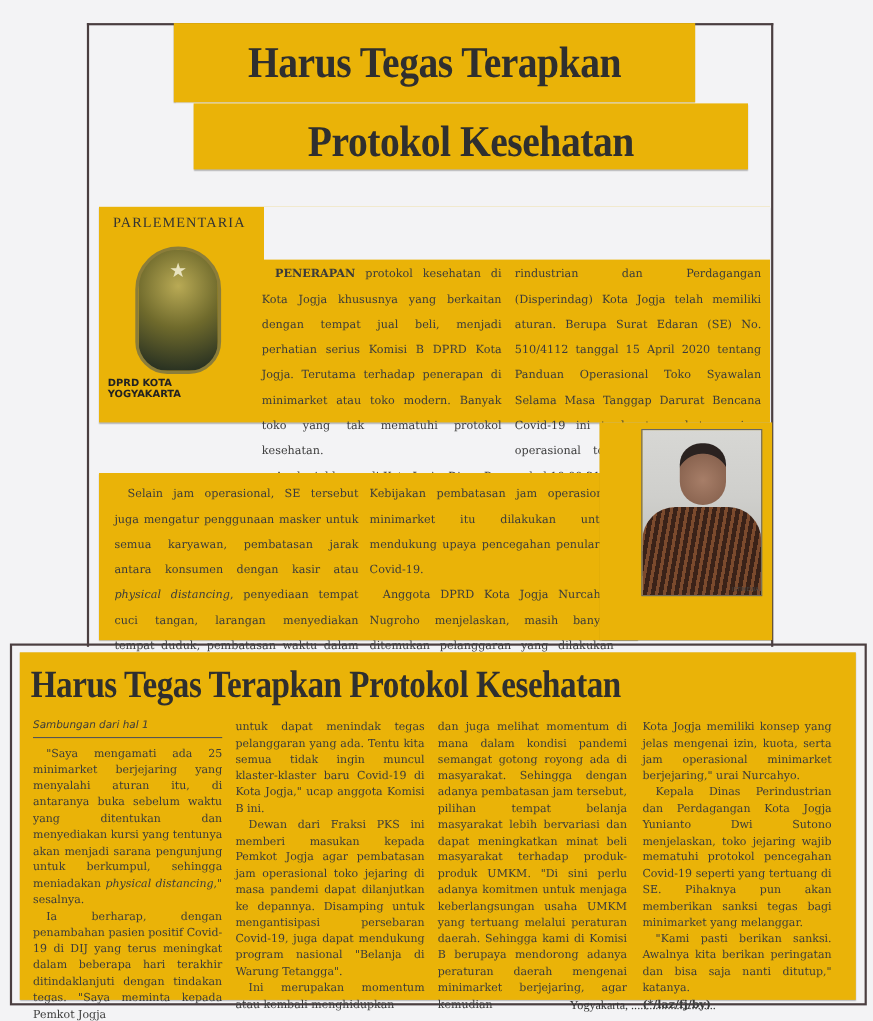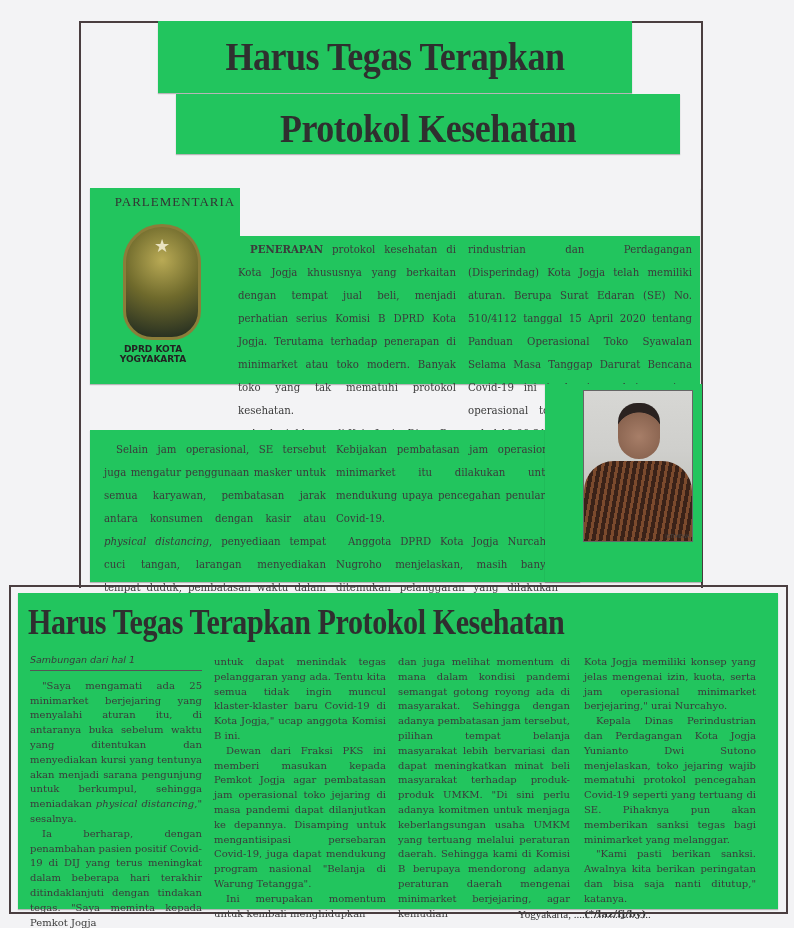--- a/index.html
+++ b/index.html
@@ -10,39 +10,39 @@
     color:#3a3a3a;
   }
   .frame-top {
     position:absolute; left:79px; top:21px; width:620px; height:565px;
     border:2px solid #4a3e40; border-bottom:none;
   }
   .frame-bottom {
     position:absolute; left:9px; top:585px; width:775px; height:325px;
     border:2px solid #4a3e40;
   }
-  .clip { position:absolute; background:#22c55e; box-shadow:0 1px 1px rgba(0,0,0,0.25); }
+  .clip { position:absolute; background:#eab308; box-shadow:0 1px 1px rgba(0,0,0,0.25); }
   .headline {
     font-family:"Liberation Serif", serif; font-weight:bold; color:#2f2f2f;
     letter-spacing:-0.5px; white-space:nowrap; text-align:center;
   }
   .h1 { left:158px; top:21px; width:474px; height:72px; }
   .h1 .headline { font-size:40px; line-height:72px; transform:scaleX(0.9); }
   .h2 { left:176px; top:94px; width:504px; height:60px; }
   .h2 .headline { font-size:40px; line-height:70px; transform:scaleX(0.9); }
 
   .clip-intro { left:90px; top:188px; width:610px; height:196px; }
   .clip-intro .notch { position:absolute; left:150px; top:0; width:460px; height:48px; background:#f3f3f5; }
   .logo { position:absolute; left:8px; top:6px; width:130px; height:180px; }
-  .logo-arc { position:absolute; left:12px; top:0; width:130px; font-family:"Liberation Serif", serif;
+  .logo-arc { position:absolute; left:0; top:0; width:130px; font-family:"Liberation Serif", serif;
     font-size:13px; color:#333; text-align:center; letter-spacing:1px; }
   .crest { position:absolute; left:25px; top:30px; width:72px; height:110px; border-radius:40px 40px 30px 30px;
     background:radial-gradient(circle at 50% 30%, #b9aa55 0, #6f6a2c 45%, #2b3322 90%); border:3px solid #8b7d3a; }
   .crest .star { position:absolute; left:0; right:0; top:8px; text-align:center; color:#e9e3c0; font-size:18px; }
-  .logo-cap { position:absolute; left:0; width:110px; top:150px; text-align:center;
+  .logo-cap { position:absolute; left:0; width:110px; top:150px; text-align:left;
     font-family:"DejaVu Sans", sans-serif; font-weight:bold; font-size:9px; line-height:10px; color:#222; }
 
   .col { position:absolute; font-size:10.2px; line-height:23px; text-align:justify; color:#3b3b3b; }
   .col p { margin:0; text-indent:12px; }
   .col p.noind { text-indent:0; }
   .lead { font-weight:bold; }
 
   .clip-mid { left:90px; top:430px; width:490px; height:152px; }
   .clip-photo { left:545px; top:384px; width:157px; height:198px; }
   .photo { position:absolute; left:38px; top:6px; width:108px; height:150px; border:1px solid #666;
@@ -126,21 +126,21 @@
     <div class="headline">Harus Tegas Terapkan Protokol Kesehatan</div>
   </div>
   <div class="col bcol" style="left:12px;">
     <div class="sambungan">Sambungan dari hal 1</div>
     <p><span>"Saya mengamati ada 25 minimarket berjejaring yang menyalahi aturan itu, di antaranya buka sebelum waktu yang ditentukan dan menyediakan kursi yang tentunya akan menjadi sarana pengunjung untuk berkumpul, sehingga meniadakan </span><i>physical distancing</i><span>," sesalnya.</span></p>
     <p>Ia berharap, dengan penambahan pasien positif Covid-19 di DIJ yang terus meningkat dalam beberapa hari terakhir ditindaklanjuti dengan tindakan tegas. "Saya meminta kepada Pemkot Jogja</p>
   </div>
   <div class="col bcol" style="left:196px; top:62px;">
     <p class="noind">untuk dapat menindak tegas pelanggaran yang ada. Tentu kita semua tidak ingin muncul klaster-klaster baru Covid-19 di Kota Jogja," ucap anggota Komisi B ini.</p>
     <p>Dewan dari Fraksi PKS ini memberi masukan kepada Pemkot Jogja agar pembatasan jam operasional toko jejaring di masa pandemi dapat dilanjutkan ke depannya. Disamping untuk mengantisipasi persebaran Covid-19, juga dapat mendukung program nasional "Belanja di Warung Tetangga".</p>
-    <p>Ini merupakan momentum untuk kembali menghidupkan</p>
+    <p>Ini merupakan momentum atau kembali menghidupkan</p>
   </div>
   <div class="col bcol" style="left:380px; top:62px;">
     <p class="noind">dan juga melihat momentum di mana dalam kondisi pandemi semangat gotong royong ada di masyarakat. Sehingga dengan adanya pembatasan jam tersebut, pilihan tempat belanja masyarakat lebih bervariasi dan dapat meningkatkan minat beli masyarakat terhadap produk-produk UMKM. "Di sini perlu adanya komitmen untuk menjaga keberlangsungan usaha UMKM yang tertuang melalui peraturan daerah. Sehingga kami di Komisi B berupaya mendorong adanya peraturan daerah mengenai minimarket berjejaring, agar kemudian</p>
   </div>
   <div class="col bcol" style="left:566px; top:62px;">
     <p class="noind">Kota Jogja memiliki konsep yang jelas mengenai izin, kuota, serta jam operasional minimarket berjejaring," urai Nurcahyo.</p>
     <p>Kepala Dinas Perindustrian dan Perdagangan Kota Jogja Yunianto Dwi Sutono menjelaskan, toko jejaring wajib mematuhi protokol pencegahan Covid-19 seperti yang tertuang di SE. Pihaknya pun akan memberikan sanksi tegas bagi minimarket yang melanggar.</p>
     <p>"Kami pasti berikan sanksi. Awalnya kita berikan peringatan dan bisa saja nanti ditutup," katanya.</p>
     <p class="noind"><b>(*/laz/fj/by)</b></p>
   </div>

